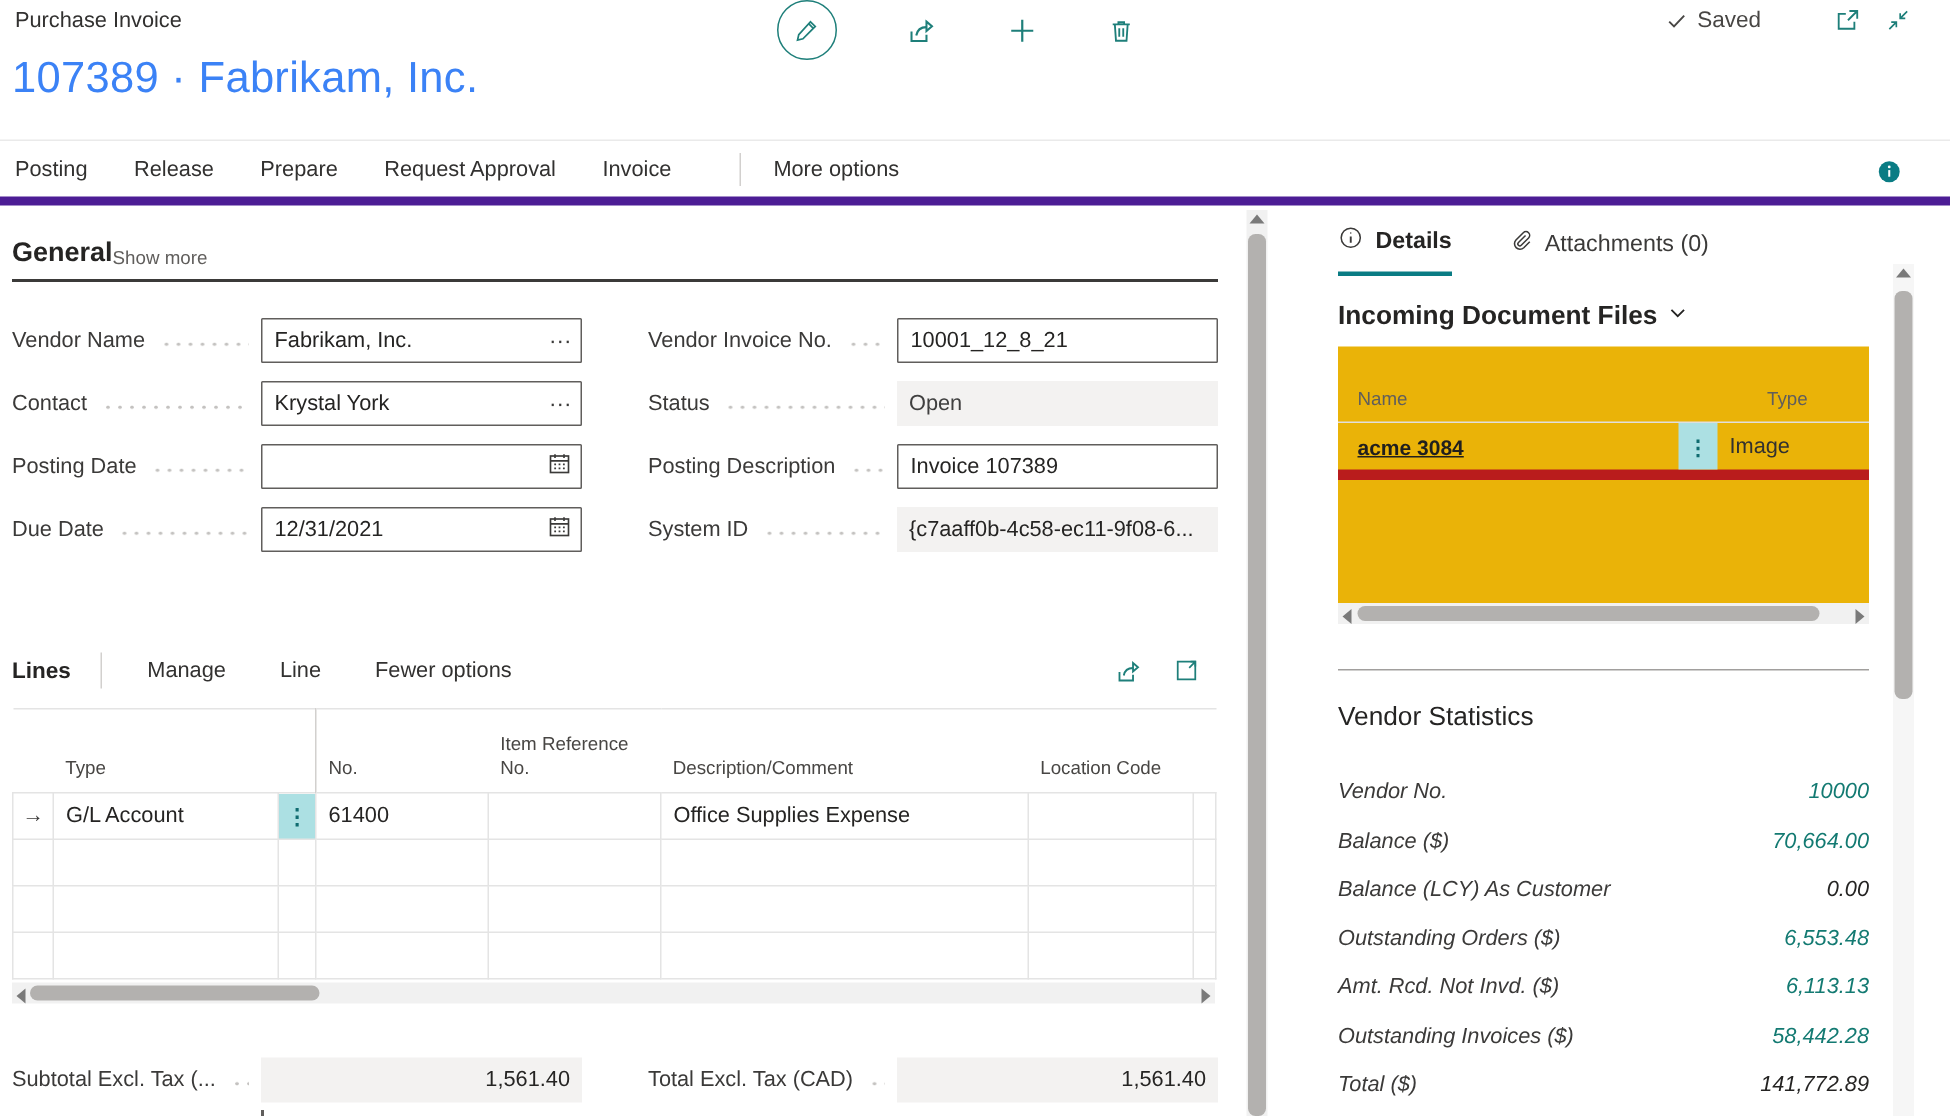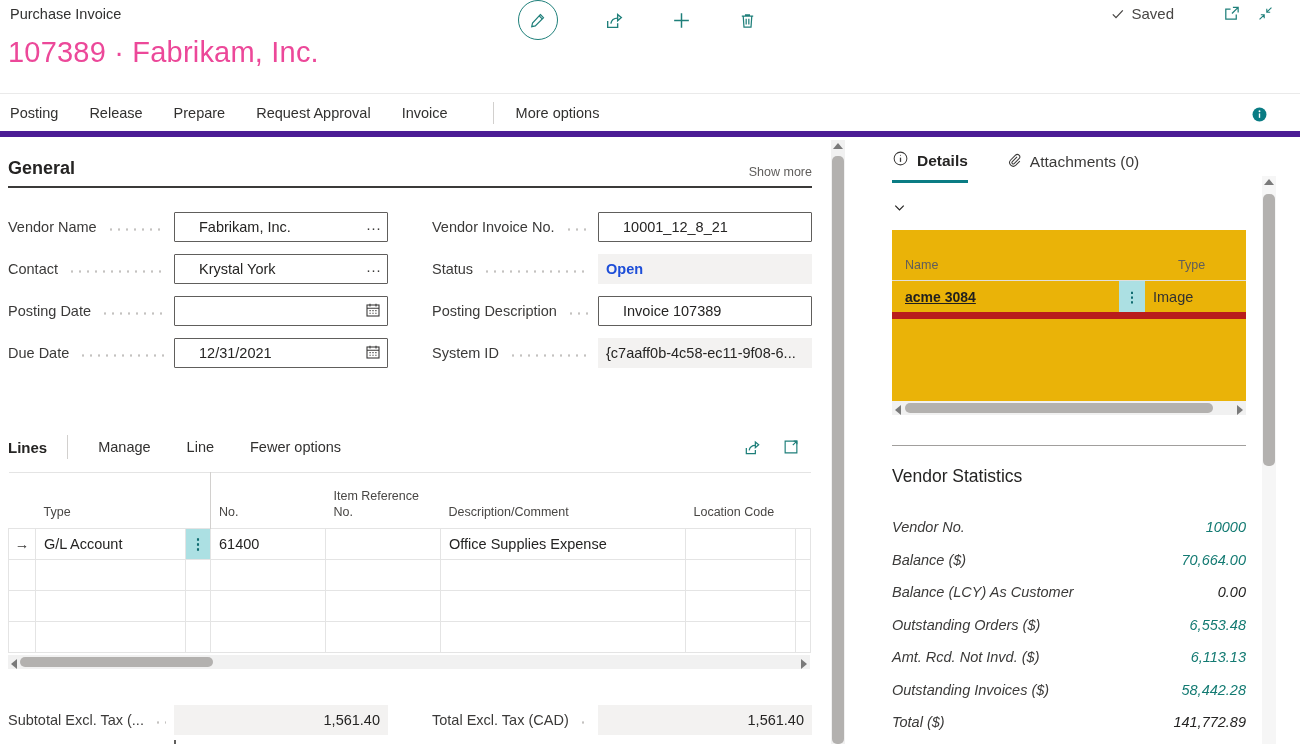--- a/index.html
+++ b/index.html
@@ -12,48 +12,48 @@
   .caption { position:absolute; left:10px; top:6px; font-size:14.5px; color:#323130; }
   .center-actions { position:absolute; left:518px; top:0; height:40px; display:flex; align-items:center; gap:46px; color:#1e7f7a; }
   .icon-btn { background:none; border:none; cursor:pointer; color:#1e7f7a; display:flex; align-items:center; justify-content:center; padding:0; }
   .icon-btn svg { display:block; }
   .circle-btn { width:40px; height:40px; border:1px solid #1e7f7a; border-radius:50%; }
   .save-area { position:absolute; right:26px; top:4px; display:flex; align-items:center; }
   .save-area .check { color:#484644; display:flex; }
   .save-label { font-size:15px; color:#484644; margin-left:5px; }
   .win-icons { display:flex; align-items:center; gap:16px; margin-left:48px; color:#1e7f7a; }
 
-  .page-title { position:absolute; left:8px; top:36px; font-size:29px; font-weight:300; color:#ec4899; letter-spacing:.2px; }
+  .page-title { position:absolute; left:8px; top:36px; font-size:29px; font-weight:300; color:#3b82f6; letter-spacing:.2px; }
   .title-divider { position:absolute; left:0; top:93px; width:100%; border-top:1px solid #eaeaea; }
 
   
   .action-bar { position:absolute; left:0; top:94px; width:100%; height:43px; display:flex; align-items:center; padding-left:10px; border-bottom:6px solid #4c1d95; }
   .ab-item { font-size:14.5px; color:#323130; margin-right:31px; cursor:pointer; }
   .ab-divider { width:1px; height:22px; background:#d2d0ce; margin:0 22px 0 14px; }
   .ab-info { position:absolute; right:32px; top:12px; display:flex; }
 
   
   .left { position:absolute; left:0; top:138px; width:812px; padding-left:8px; }
 
-  .section-head { margin-top:20px; display:flex; justify-content:space-between; align-items:flex-end; border-bottom:2px solid #3b3a39; padding-bottom:7px; }
+  .section-head { margin-top:20px; display:flex; justify-content:flex-start; align-items:flex-end; border-bottom:2px solid #3b3a39; padding-bottom:7px; }
   .section-title { font-size:18px; font-weight:bold; color:#252423; }
   .show-more { font-size:12.5px; color:#605e5c; cursor:pointer; }
 
   .fields { display:flex; gap:44px; margin-top:24px; }
   .fcol { width:380px; display:flex; flex-direction:column; gap:12px; }
   .frow { display:flex; align-items:center; height:30px; }
   .flabel { font-size:14.5px; color:#3b3a39; white-space:nowrap; }
   .leader { flex:1; height:3px; margin:4px 8px 0 10px;
             background-image:radial-gradient(circle, #c4c2c0 1px, transparent 1.3px);
             background-size:8px 3px; background-repeat:repeat-x; }
   .fcontrol { width:214px; height:30px; position:relative; flex:none; }
-  input.fld { width:100%; height:100%; border:1px solid #605e5c; border-radius:1px; padding:0 26px 0 24px; font-size:14.5px; color:#252423; font-family:inherit; background:#fff; }
+  input.fld { width:100%; height:100%; border:1px solid #605e5c; border-radius:1px; padding:0 26px 0 8px; font-size:14.5px; color:#252423; font-family:inherit; background:#fff; }
   .in-btn { position:absolute; right:3px; top:0; height:100%; background:none; border:none; cursor:pointer; color:#3b3a39; font-size:15px; display:flex; align-items:center; padding:0 4px; }
   .readonly { width:100%; height:100%; background:#f3f2f1; display:flex; align-items:center; padding:0 8px; font-size:14.5px; color:#252423; overflow:hidden; white-space:nowrap; }
-  .status-open { font-weight:bold; color:#1d4ed8; }
+  .status-open { font-weight:normal; color:#404040; }
   .num { justify-content:flex-end; }
 
   
   .lines-bar { margin-top:64px; display:flex; align-items:center; height:30px; }
   .lines-title { font-size:15px; font-weight:bold; color:#252423; }
   .lb-divider { width:1px; height:24px; background:#d2d0ce; margin:0 30px 0 20px; }
   .lb-item { font-size:14.5px; color:#323130; margin-right:36px; cursor:pointer; }
   .lines-icons { margin-left:auto; display:flex; gap:20px; padding-right:12px; color:#1e7f7a; }
 
   table.grid { border-collapse:collapse; table-layout:fixed; width:802px; margin-top:10px; border-top:1px solid #e4e4e4; }
@@ -455,20 +455,21 @@
         <span>
           <svg width="16" height="16" viewBox="0 0 20 20" fill="none" stroke="#3b3a39" stroke-width="1.3">
               <path d="M13.8 6.2l-5.9 5.9a1.6 1.6 0 002.3 2.3l6.1-6.1a3.1 3.1 0 00-4.4-4.4l-6.1 6.1a4.6 4.6 0 006.5 6.5l5-5"></path>
             </svg>
         </span>
         <span>Attachments (0)</span>
       </span>
     </div>
 
     <div class="idf-head">
+      <span>Incoming Document Files</span>
       <span>
         <svg width="15" height="15" viewBox="0 0 16 16" fill="none" stroke="#252423" stroke-width="1.3">
             <path d="M3.5 6l4.5 4.5L12.5 6"></path>
           </svg>
       </span>
     </div>
 
     <div class="card">
       <div class="card-cols">
         <span class="cc-name">Name</span>

